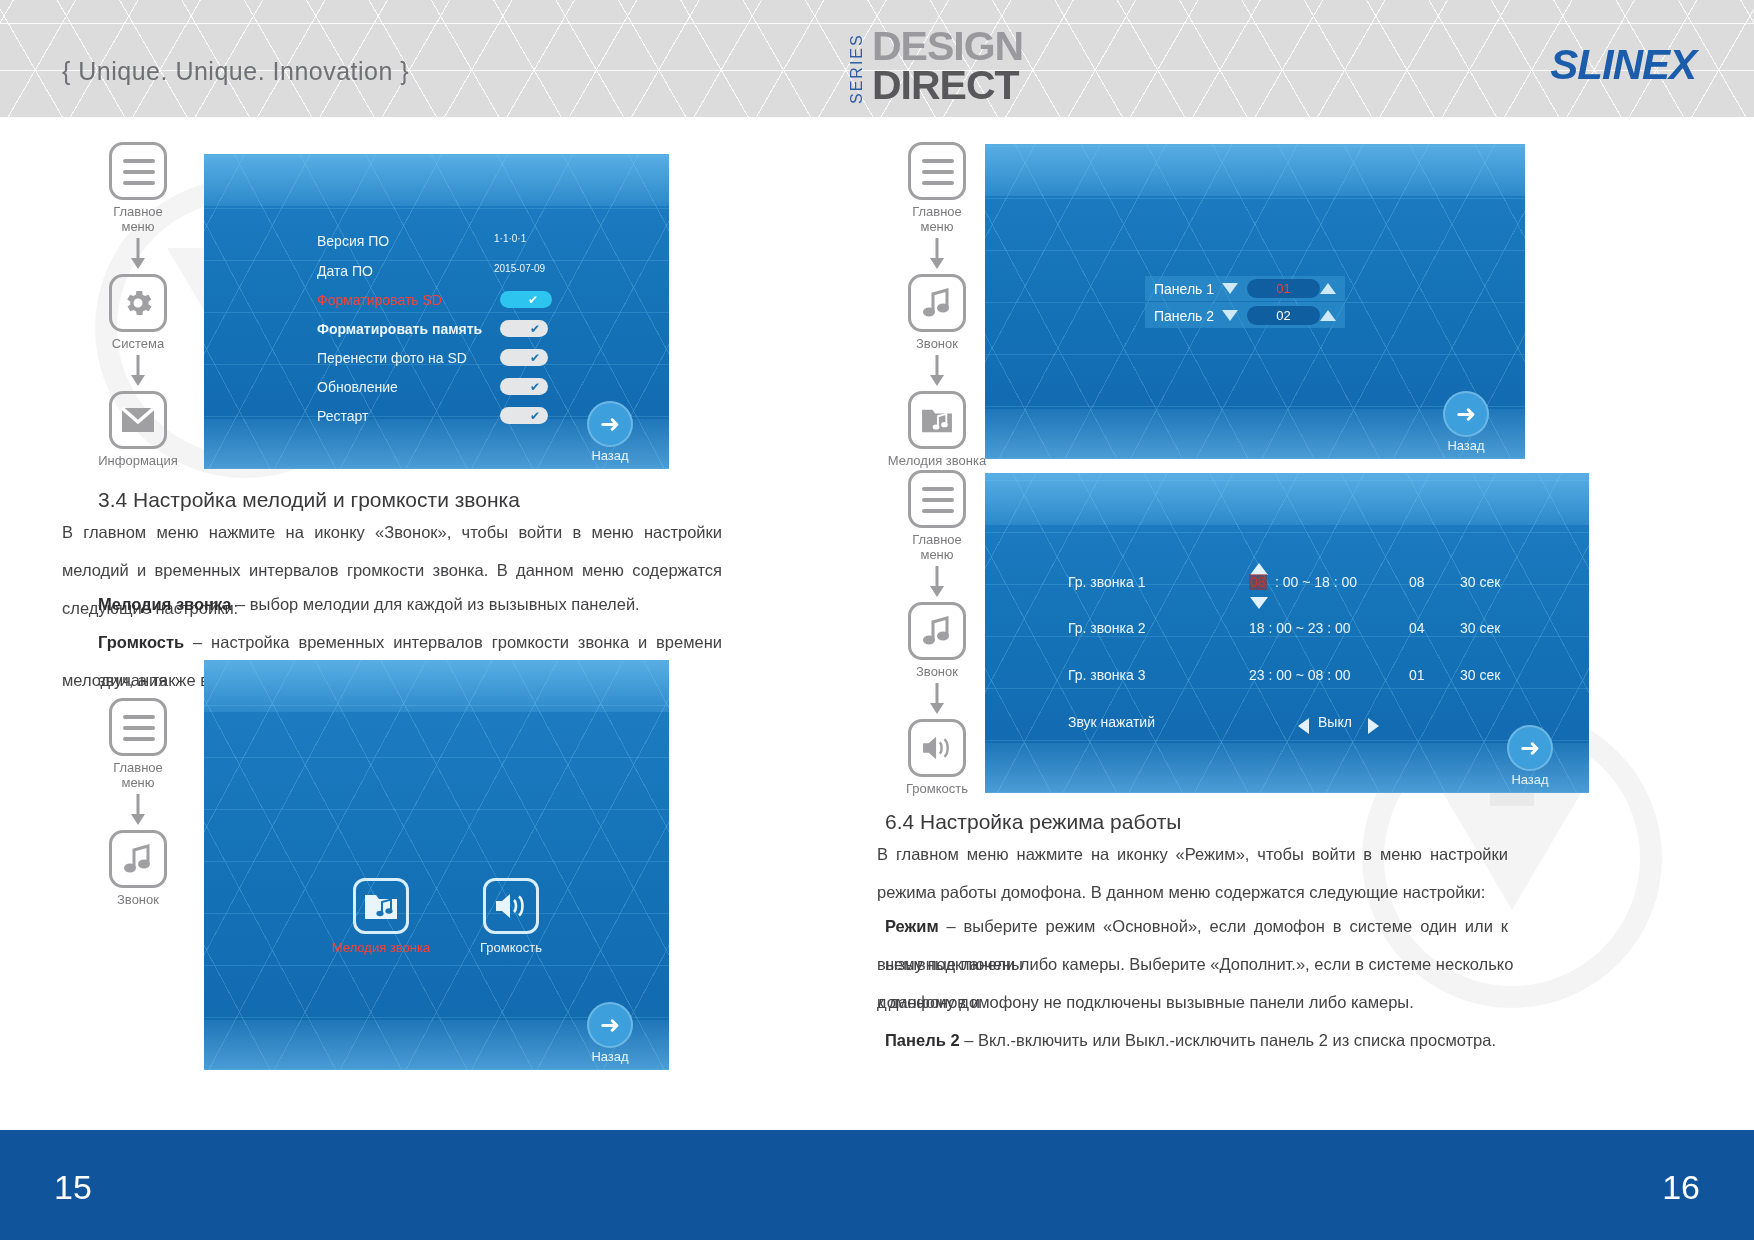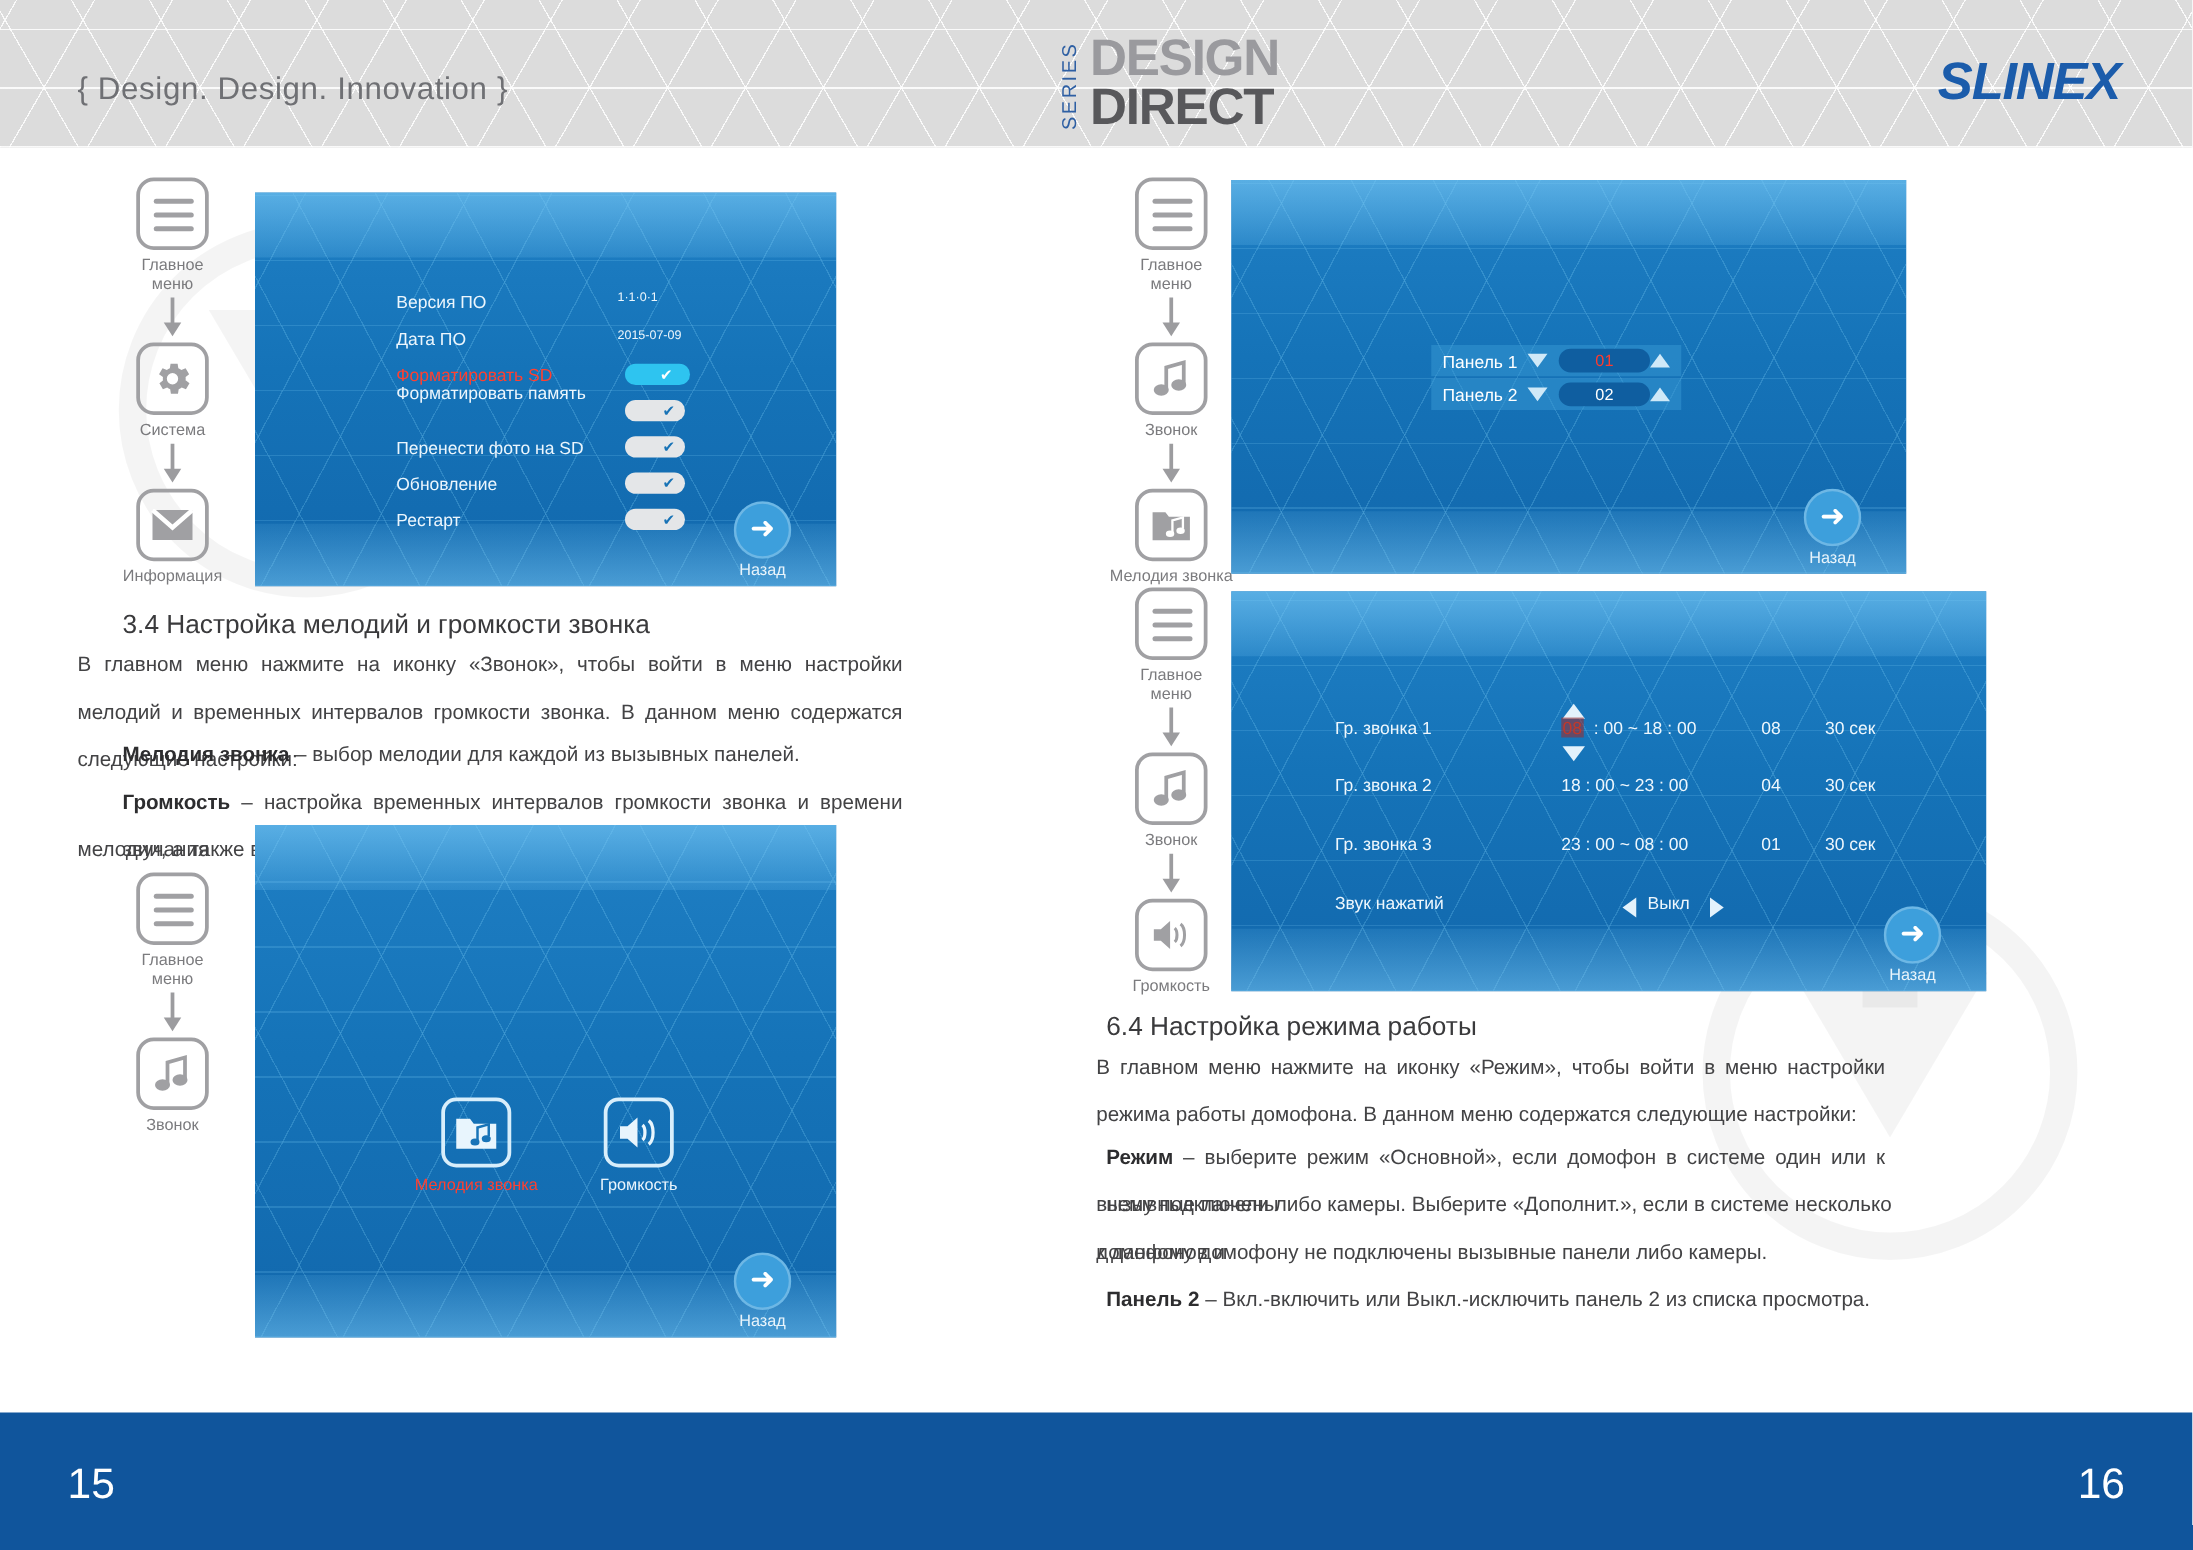--- a/index.html
+++ b/index.html
@@ -239,21 +239,21 @@
   .pg-l { left: 54px; }
   .pg-r { right: 54px; }
 </style>
 </head>
 <body>
 
 <div class="page">
 
   <div class="header">
     <div class="tri"></div>
-    <div class="header-tagline">{ Design. Design. Innovation }</div>
+    <div class="header-tagline">{ Unique. Unique. Innovation }</div>
     <div class="brandgroup">
       <div class="brand-series">SERIES</div>
       <div class="brand-design">DESIGN</div>
       <div class="brand-direct">DIRECT</div>
     </div>
     <div class="logo-slinex">SLINEX</div>
   </div>
 
   <div class="col-left">
     <div class="watermark wm-l"></div>
@@ -290,21 +290,21 @@
 
       <div class="inf-row" style="top:79px;">Версия ПО</div>
       <div class="inf-val" style="top:79px;">1·1·0·1</div>
 
       <div class="inf-row" style="top:109px;">Дата ПО</div>
       <div class="inf-val" style="top:109px;">2015-07-09</div>
 
       <div class="inf-row sel" style="top:138px;">Форматировать SD</div>
       <div class="sw on" style="top:137px;"></div>
 
-      <div class="inf-row" style="top:152px;">Форматировать память</div>
+      <div class="inf-row" style="top:167px;font-weight:bold;">Форматировать память</div>
       <div class="sw" style="top:166px;"></div>
 
       <div class="inf-row" style="top:196px;">Перенести фото на SD</div>
       <div class="sw" style="top:195px;"></div>
 
       <div class="inf-row" style="top:225px;">Обновление</div>
       <div class="sw" style="top:224px;"></div>
 
       <div class="inf-row" style="top:254px;">Рестарт</div>
       <div class="sw" style="top:253px;"></div>

